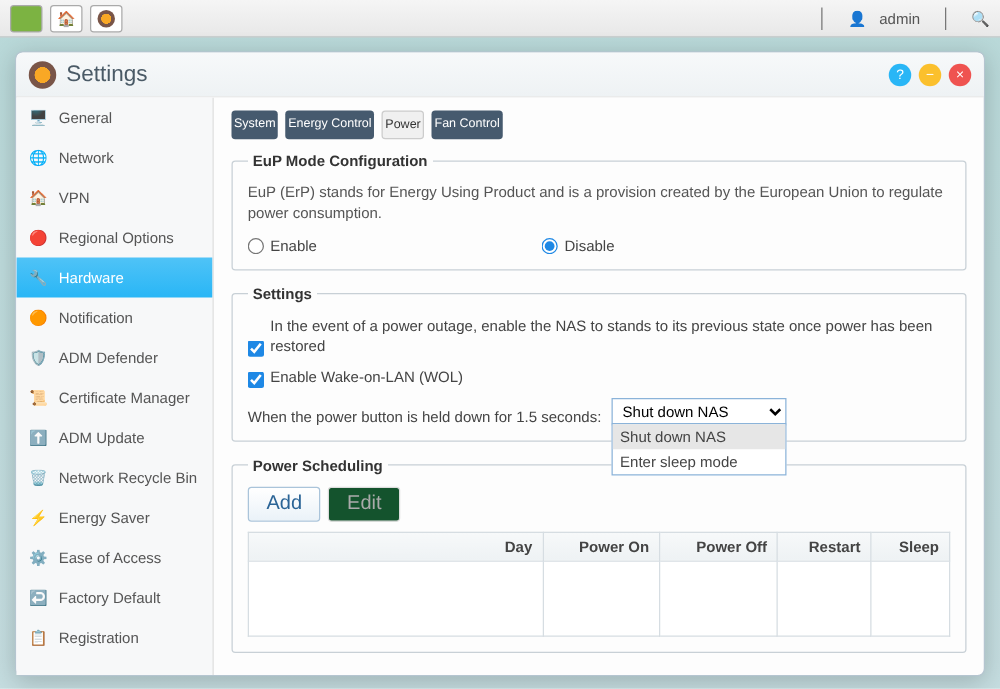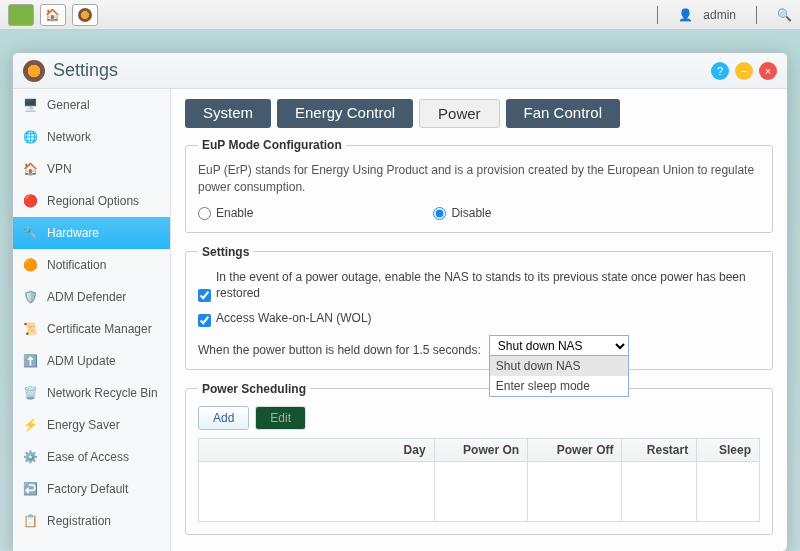--- a/index.html
+++ b/index.html
@@ -2,54 +2,54 @@
 <html><head>
 <meta charset="utf-8">
 <style>
 * { box-sizing: border-box; margin: 0; padding: 0; }
 body { font-family: Arial, Helvetica, sans-serif; font-size: 12px; background: linear-gradient(to bottom, #b8d8d8 0%, #c5dde0 100%); width: 800px; height: 551px; overflow: hidden; position: relative; }
 .taskbar { height: 30px; background: linear-gradient(to bottom, #f5f5f5, #e8e8e8); border-bottom: 1px solid #ccc; display: flex; align-items: center; padding: 0 8px; justify-content: space-between; }
 .taskbar-left { display: flex; gap: 6px; align-items: center; }
 .taskbar-right { display: flex; gap: 10px; align-items: center; color: #555; }
 .task-icon { width: 26px; height: 22px; border: 1px solid #aaa; border-radius: 3px; display: flex; align-items: center; justify-content: center; background: #fff; }
 .task-icon.g { background: #7cb342; }
-.window { position: absolute; top: 52px; left: 12px; width: 776px; height: 500px; background: #fdfdfd; border: 1px solid #b5c5d0; border-radius: 6px; box-shadow: 0 4px 20px rgba(0,0,0,0.2); display: flex; flex-direction: column; }
+.window { position: absolute; top: 41px; left: 12px; width: 776px; height: 500px; background: #fdfdfd; border: 1px solid #b5c5d0; border-radius: 6px; box-shadow: 0 4px 20px rgba(0,0,0,0.2); display: flex; flex-direction: column; }
 .titlebar { height: 36px; display: flex; align-items: center; padding: 0 10px; border-bottom: 1px solid #e0e0e0; background: linear-gradient(to bottom, #f7f9fa, #eef2f4); border-radius: 6px 6px 0 0; justify-content: space-between; }
 .titlebar-left { display: flex; align-items: center; gap: 8px; }
 .title-icon { width: 22px; height: 22px; background: radial-gradient(circle, #f9a825 40%, #795548 42%); border-radius: 50%; }
 .title-text { font-size: 18px; color: #4a5a66; }
 .titlebar-right { display: flex; gap: 6px; }
 .win-btn { width: 18px; height: 18px; border-radius: 50%; display: flex; align-items: center; justify-content: center; color: #fff; font-size: 11px; cursor: pointer; }
 .win-btn.help { background: #29b6f6; }
 .win-btn.min { background: #fbc02d; }
 .win-btn.close { background: #ef5350; }
 .window-body { display: flex; flex: 1; overflow: hidden; }
 .sidebar { width: 158px; background: #f7f8f9; border-right: 1px solid #e0e0e0; overflow-y: auto; }
 .side-item { display: flex; align-items: center; gap: 8px; padding: 8px 10px; color: #555; cursor: pointer; font-size: 12px; }
 .side-item.active { background: linear-gradient(to bottom, #4fc3f7, #29b6f6); color: #fff; }
 .side-icon { width: 16px; height: 16px; display: inline-flex; align-items: center; justify-content: center; }
 .content { flex: 1; padding: 10px 14px; overflow: auto; display: flex; flex-direction: column; }
 .tabs { display: flex; gap: 6px; margin-bottom: 10px; }
-.tab { padding: 5px 18px; font-size: 15px; border-radius: 3px; cursor: pointer; }
+.tab { padding: 5px 2px; font-size: 10px; border-radius: 3px; cursor: pointer; }
 .tab.dark { background: #465a6e; color: #fff; }
 .tab.active { background: #f0f0f0; color: #333; border: 1px solid #ccc; }
 fieldset { border: 1px solid #c8d0d6; border-radius: 3px; padding: 10px 12px 12px; margin-bottom: 12px; }
 legend { font-size: 12px; font-weight: bold; color: #333; padding: 0 4px; }
 .desc { color: #555; margin-bottom: 10px; line-height: 1.4; }
 .radio-row { display: flex; gap: 180px; }
 .radio-row label, .check-row label { display: flex; align-items: flex-end; gap: 5px; color: #444; }
 .check-row { margin-bottom: 8px; line-height: 1.4; }
 .select-row { display: flex; align-items: flex-end; gap: 8px; color: #444; position: relative; }
 .select-box { position: relative; }
 select { width: 140px; font-size: 12px; padding: 2px 4px; border: 1px solid #8bb3d9; background: #fff; }
 .dropdown-open { position: absolute; top: 20px; left: 0; width: 140px; border: 1px solid #8bb3d9; background: #fff; z-index: 10; }
 .dropdown-open .opt { padding: 3px 6px; cursor: pointer; }
 .dropdown-open .opt.sel { background: #e6e6e6; }
 .btn-row { display: flex; gap: 6px; margin-bottom: 8px; }
-.btn { padding: 4px 14px; font-size: 12px; border: 1px solid #aac4da; background: linear-gradient(to bottom, #fff, #eaf2f8); border-radius: 3px; cursor: pointer; color: #2a6496; }
+.btn { padding: 4px 14px; font-size: 16px; border: 1px solid #aac4da; background: linear-gradient(to bottom, #fff, #eaf2f8); border-radius: 3px; cursor: pointer; color: #2a6496; }
 .btn.disabled { color: #aaa; border-color: #ddd; background: #14532d; cursor: default; }
 table.sched { width: 100%; border-collapse: collapse; font-size: 12px; }
 table.sched th, table.sched td { border: 1px solid #d6dde2; padding: 4px 8px; text-align: right; color: #444; }
 table.sched th { background: linear-gradient(to bottom, #f7f9fa, #eef2f4); font-weight: bold; }
 table.sched td { height: 60px; background: #fff; }
 .footer { display: flex; justify-content: flex-end; padding: 8px 14px 8px; margin-top: auto; }
 input[type=checkbox], input[type=radio] { accent-color: #1e88e5; }
 .divider { height: 1px; background: #777; margin: 0 10px; width: 1px; height: 18px; }
 </style>
 </head>
@@ -170,21 +170,21 @@
         <legend>Settings</legend>
         <div class="check-row">
             <label>
               <input type="checkbox" checked="" style="">
               <span>In the event of a power outage, enable the NAS to stands to its previous state once power has been restored</span>
             </label>
           </div>
         <div class="check-row">
             <label>
               <input type="checkbox" checked="" style="">
-              <span>Access Wake-on-LAN (WOL)</span>
+              <span>Enable Wake-on-LAN (WOL)</span>
             </label>
           </div>
         <div class="select-row">
           <span>When the power button is held down for 1.5 seconds:</span>
           <div class="select-box">
             <select>
               <option>Shut down NAS</option>
             </select>
             <div class="dropdown-open">
               <div class="opt sel">Shut down NAS</div>

